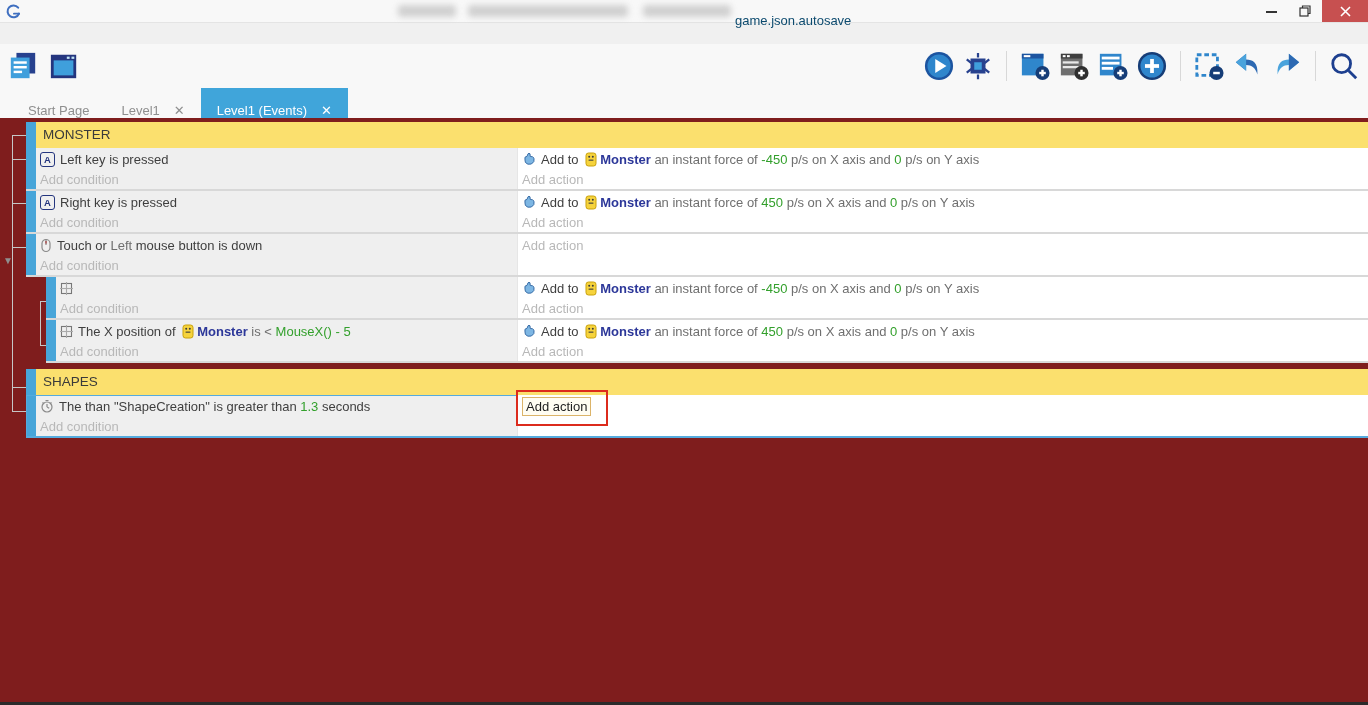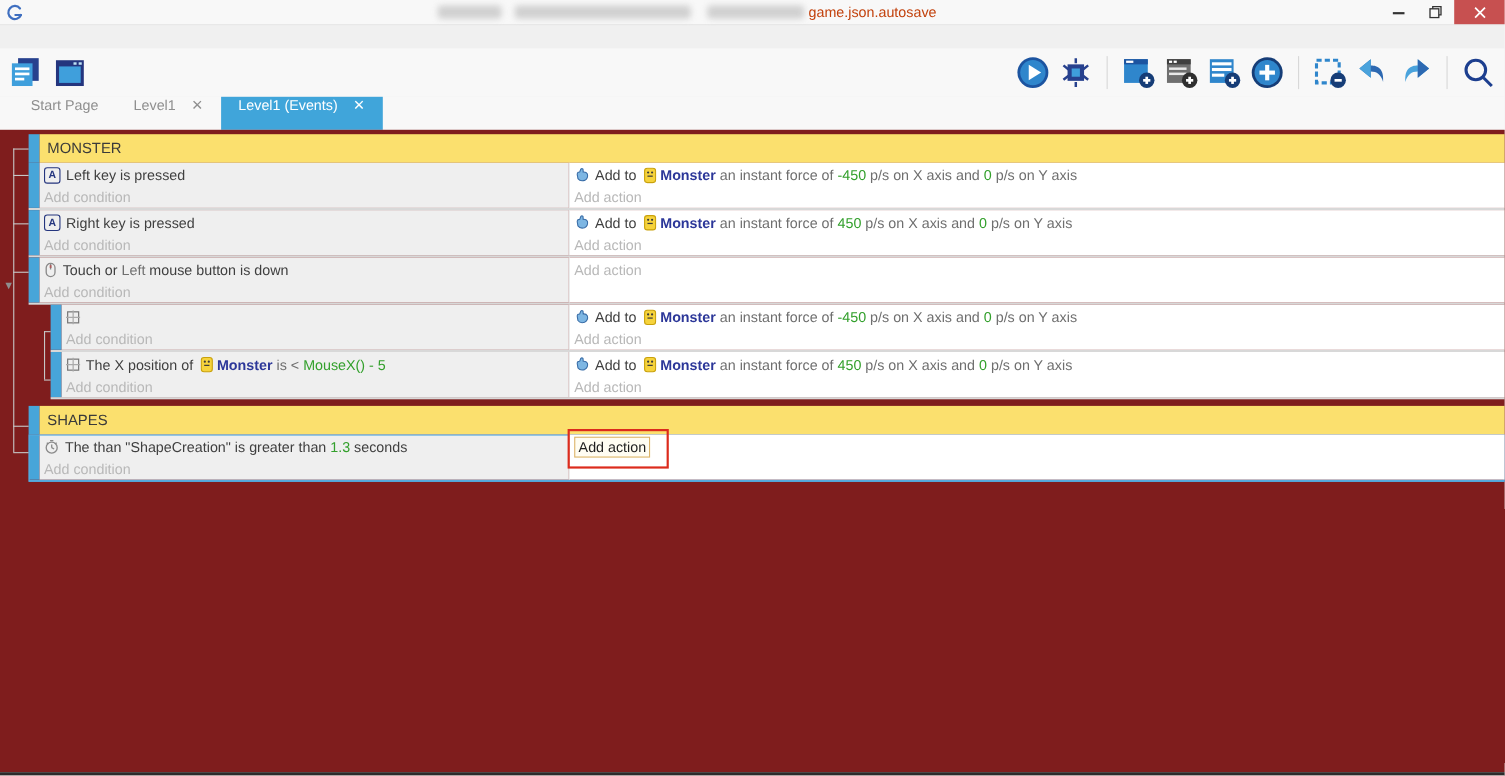--- a/index.html
+++ b/index.html
@@ -5,21 +5,21 @@
   html,body{margin:0;padding:0;width:1368px;height:705px;overflow:hidden;
     font-family:"Liberation Sans",sans-serif;background:#fff;}
   #app{position:relative;width:1368px;height:705px;background:#f0f0f0;}
 
   
   .titlebar{position:absolute;top:0;left:0;right:0;height:22px;background:#f8f8f8;
     border-bottom:1px solid #e4e4e4;}
   .app-logo{position:absolute;left:5px;top:3px;width:17px;height:17px;}
   .blur-blob{position:absolute;top:5px;height:12px;background:#c3c3c3;border-radius:3px;
     filter:blur(3px);opacity:.75;}
-  .title-text{position:absolute;left:735px;top:3px;font-size:13px;color:#c2410c;}
+  .title-text{position:absolute;left:735px;top:13px;font-size:13px;color:#0c4a6e;}
   .win-controls{position:absolute;right:0;top:0;height:22px;display:flex;}
   .win-btn{width:34px;height:22px;display:flex;align-items:center;justify-content:center;
     color:#333;font-size:12px;}
   .win-btn.close{width:46px;background:#c75050;color:#fff;font-size:13px;}
 
   
   .menubar{position:absolute;top:22px;left:0;right:0;height:22px;background:#fbfbfb;
     display:flex;align-items:center;padding-left:4px;}
   .menu-item{font-size:12px;color:#222;padding:0 9px;height:22px;line-height:22px;cursor:default;}
 
@@ -28,21 +28,21 @@
     display:flex;align-items:center;}
   .tb-left{display:flex;align-items:center;gap:9px;padding-left:7px;}
   .tb-right{display:flex;align-items:center;gap:7px;margin-left:auto;padding-right:8px;}
   .tb-btn{width:32px;height:32px;display:flex;align-items:center;justify-content:center;}
   .tb-btn svg{width:30px;height:30px;}
   .tb-sep{width:1px;height:30px;background:#d8d8d8;margin:0 5px;}
 
   
   .tabbar{position:absolute;top:88px;left:0;right:0;height:30px;background:#f8f8f8;
     display:flex;align-items:stretch;padding-left:12px;}
-  .tab{display:flex;align-items:flex-start;gap:14px;padding:0 16px;font-size:13px;color:#8f8f8f;}
+  .tab{display:flex;align-items:flex-end;gap:14px;padding:0 16px;font-size:13px;color:#8f8f8f;}
   .tab .close-x{font-size:13px;color:#8f8f8f;}
   .tab.active{background:#40a5da;color:#fff;}
   .tab.active .close-x{color:#fff;}
 
   
   .events{position:absolute;top:118px;left:0;right:0;bottom:3px;background:#7f1d1d;
     padding-top:4px;overflow:hidden;}
   .group-hdr{height:26px;display:flex;margin-left:26px;}
   .evt-bar{width:10px;background:#47a5d9;flex:none;}
   .group-ttl{flex:1;background:#fbe06e;font-size:13.5px;line-height:26px;padding-left:7px;color:#3a3a3a;}

